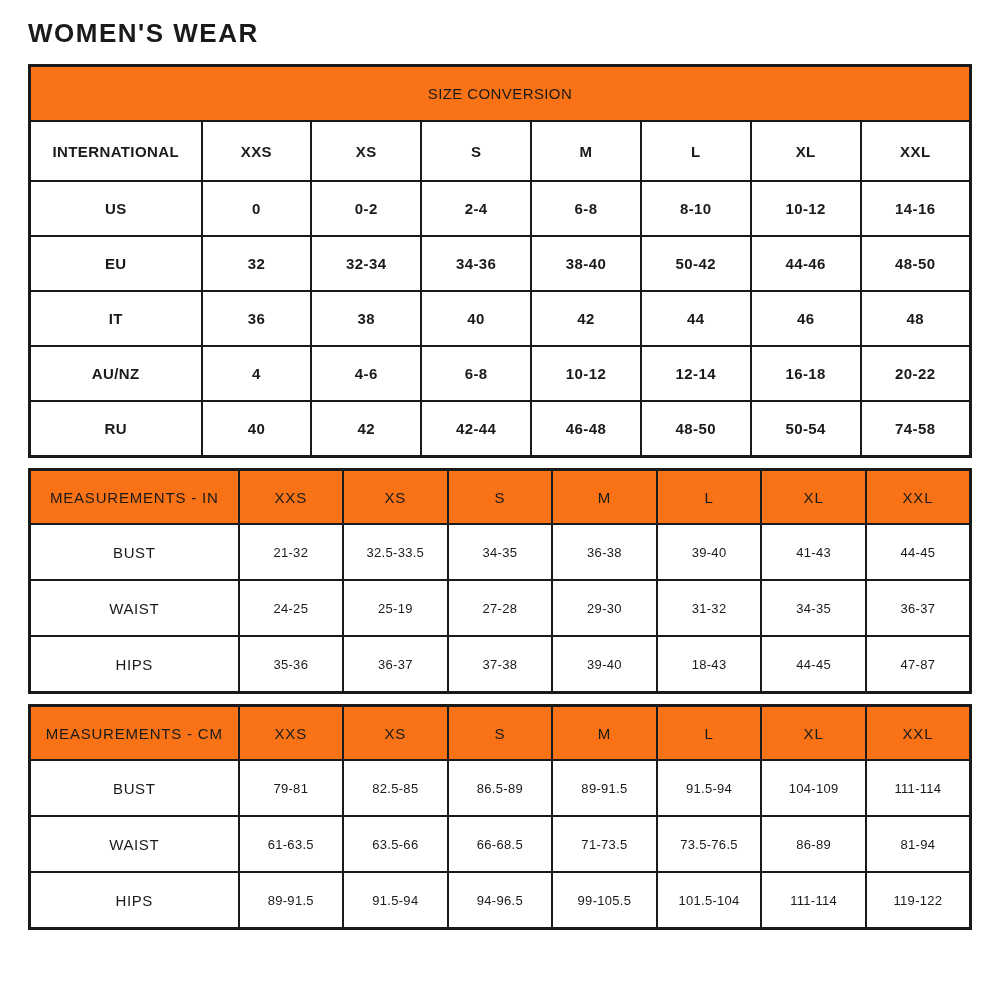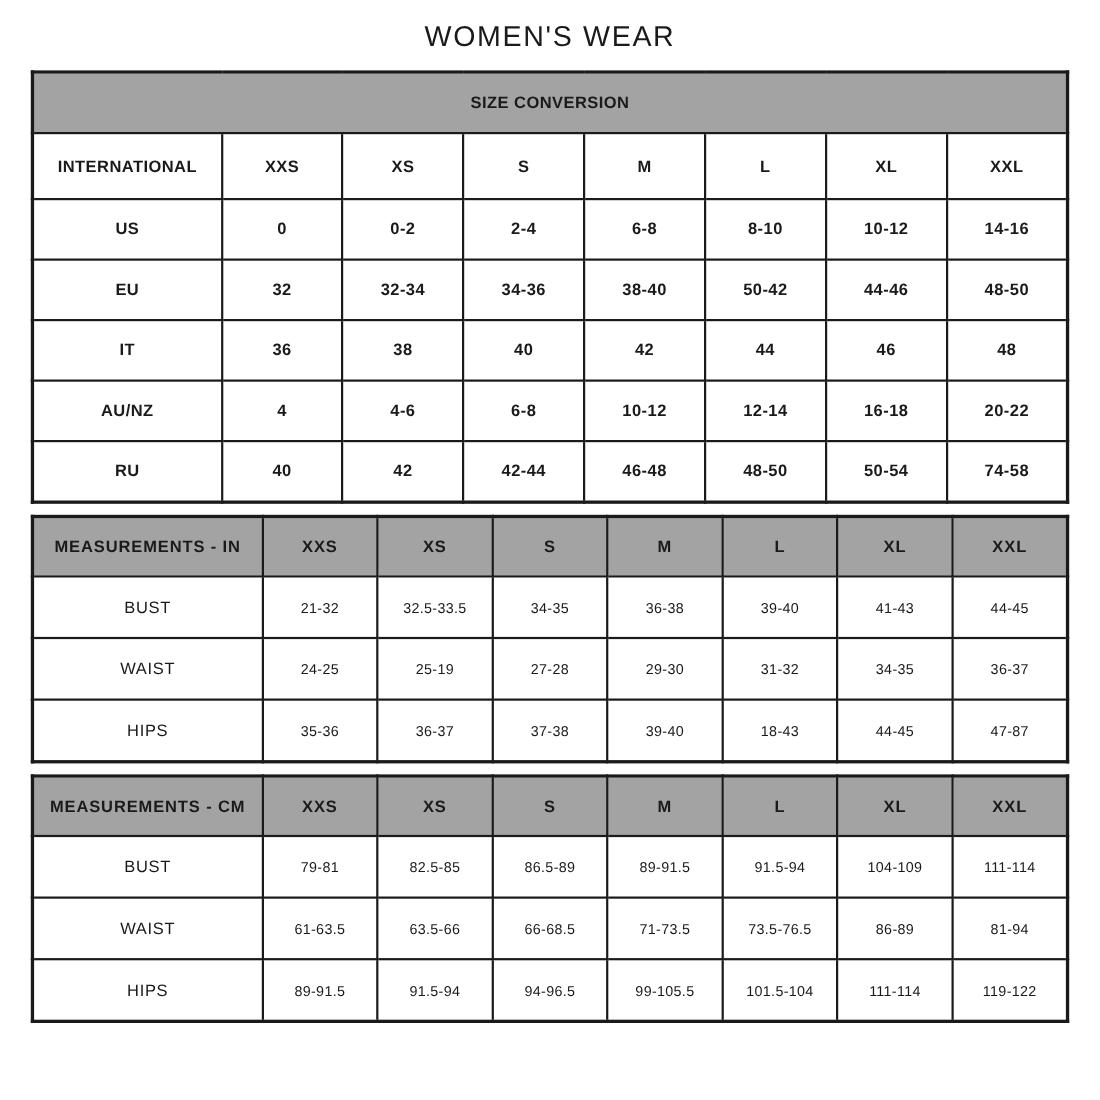--- a/index.html
+++ b/index.html
@@ -4,23 +4,22 @@
 <style>
   html,body{margin:0;padding:0;background:#ffffff;}
   body{
     width:1000px;height:1000px;
     font-family:"Liberation Sans",sans-serif;
     color:#1a1a1a;
     -webkit-font-smoothing:antialiased;
   }
   .page{padding:12px 28px 0 28px;}
   .page-title{
-    text-align:center;
     font-size:26px;
-    font-weight:400;
+    font-weight:700;
     letter-spacing:1.5px;
     margin:6px 0 15px 0;
   }
   table.tbl{
     width:944px;
     border-collapse:collapse;
     table-layout:fixed;
     border:3px solid #1a1a1a;
     margin:0 0 10px 0;
   }
@@ -29,22 +28,22 @@
     text-align:center;
     vertical-align:middle;
     padding:0 2px;
     overflow:hidden;
   }
   
   col.c0a{width:172px;}
   col.c0b{width:209px;}
   
   tr.gray-head td, tr.gray-head th{
-    background:#a3a3a3;
-    font-weight:700;
+    background:#f97316;
+    font-weight:400;
   }
   .tbl-title{
     height:48px;
     font-size:16px;
     letter-spacing:1.2px;
   }
   
   .t1 td{font-size:15px;letter-spacing:.4px;height:53px;font-weight:bold;}
   .t1 tr.intl-row td{height:58px;}
   

